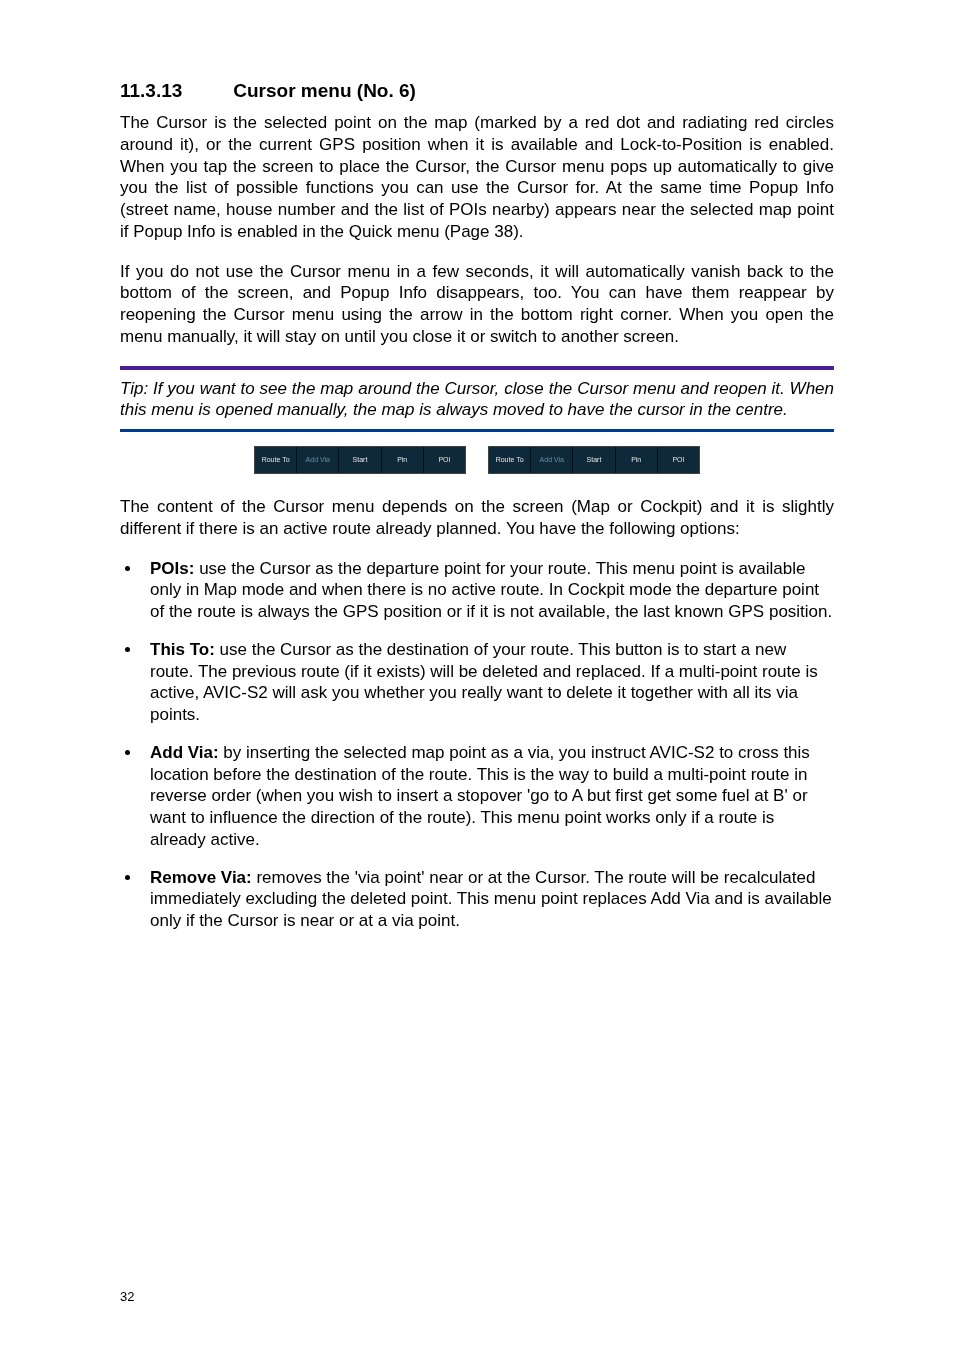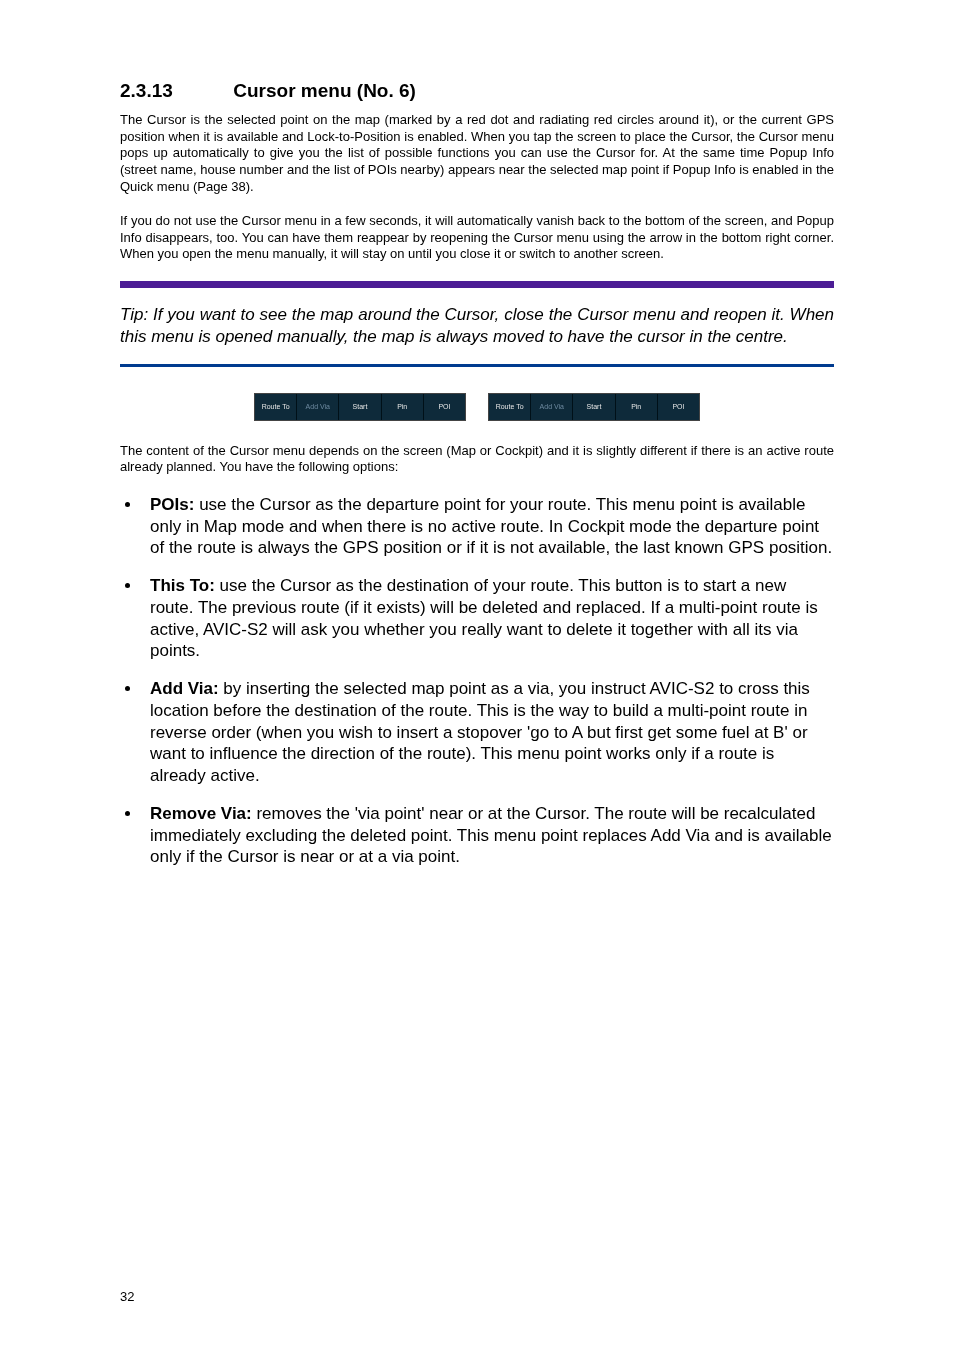--- a/index.html
+++ b/index.html
@@ -18,30 +18,30 @@
   .heading {
     font-weight: bold;
     font-size: 19px;
     margin-bottom: 10px;
   }
   .heading .num {
     display: inline-block;
     width: 108px;
   }
   .para {
-    font-size: 13px;
+    font-size: 17px;
     line-height: 1.28;
     text-align: justify;
     margin-bottom: 18px;
   }
   .tip-box {
-    border-top: 7px solid #4c1d95;
+    border-top: 4px solid #4c1d95;
     border-bottom: 3px solid #003b8f;
-    padding: 16px 0;
-    margin-bottom: 26px;
+    padding: 8px 0;
+    margin-bottom: 14px;
   }
   .tip-text {
     font-size: 17px;
     font-style: italic;
     line-height: 1.28;
     text-align: justify;
   }
   .figs {
     display: flex;
     justify-content: center;
@@ -99,21 +99,21 @@
     bottom: 46px;
     font-size: 13px;
   }
 </style>
 </head>
 <body>
 
 <div class="page">
 
   <div class="heading">
-    <span class="num">2.3.13</span>
+    <span class="num">11.3.13</span>
     <span>Cursor menu (No. 6)</span>
   </div>
 
   <div class="para">The Cursor is the selected point on the map (marked by a red dot and radiating red circles around it), or the current GPS position when it is available and Lock-to-Position is enabled. When you tap the screen to place the Cursor, the Cursor menu pops up automatically to give you the list of possible functions you can use the Cursor for. At the same time Popup Info (street name, house number and the list of POIs nearby) appears near the selected map point if Popup Info is enabled in the Quick menu (Page 38).</div>
   <div class="para">If you do not use the Cursor menu in a few seconds, it will automatically vanish back to the bottom of the screen, and Popup Info disappears, too. You can have them reappear by reopening the Cursor menu using the arrow in the bottom right corner. When you open the menu manually, it will stay on until you close it or switch to another screen.</div>
 
   <div class="tip-box">
     <div class="tip-text">Tip: If you want to see the map around the Cursor, close the Cursor menu and reopen it. When this menu is opened manually, the map is always moved to have the cursor in the centre.</div>
   </div>
 

